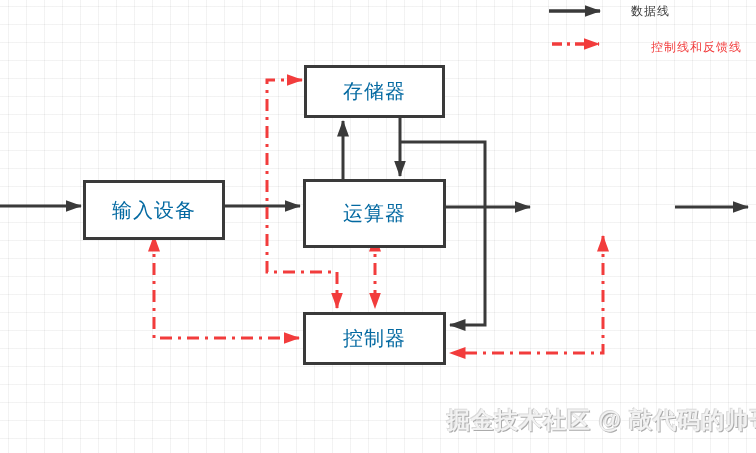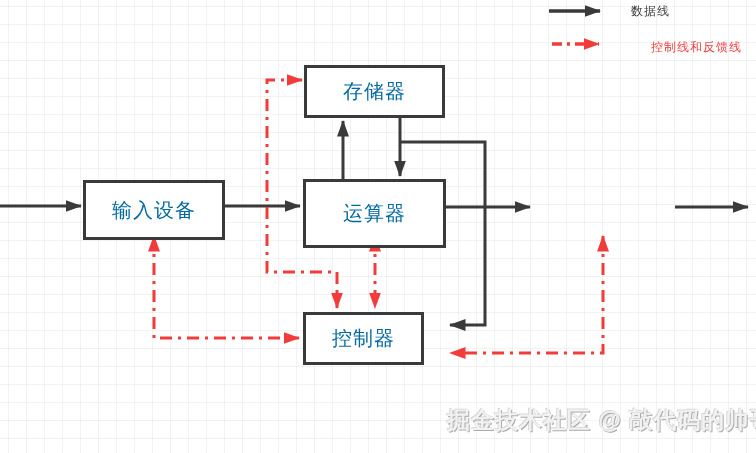--- a/index.html
+++ b/index.html
@@ -21,21 +21,21 @@
     background:#ffffff;
     border:3px solid #3a3a3a;
     display:flex;align-items:center;justify-content:center;
     font-size:20px;color:#0369a1;letter-spacing:1px;
     box-sizing:border-box;
   }
   .node-memory {left:304px;top:65px; width:141px;height:53px;}
   .node-input  {left:83px; top:180px;width:142px;height:60px;}
   .node-alu    {left:303px;top:179px;width:143px;height:69px;}
   .node-output {left:533px;top:180px;width:142px;height:52px;}
-  .node-control{left:303px;top:312px;width:121px;height:53px;}
+  .node-control{left:303px;top:312px;width:143px;height:53px;}
   .legend-label{
     position:absolute;z-index:2;font-weight:normal;font-size:12px;letter-spacing:1px;
   }
   .legend-data   {left:631px;top:3px; color:#3a3a3a;}
   .legend-control{left:631px;top:39px;color:#f23c3c;margin-left:20px;}
   .caption{
     position:absolute;z-index:3;left:283px;top:427px;
     font-size:16px;color:#3d3d3d;letter-spacing:0.5px;
   }
   .watermark{

